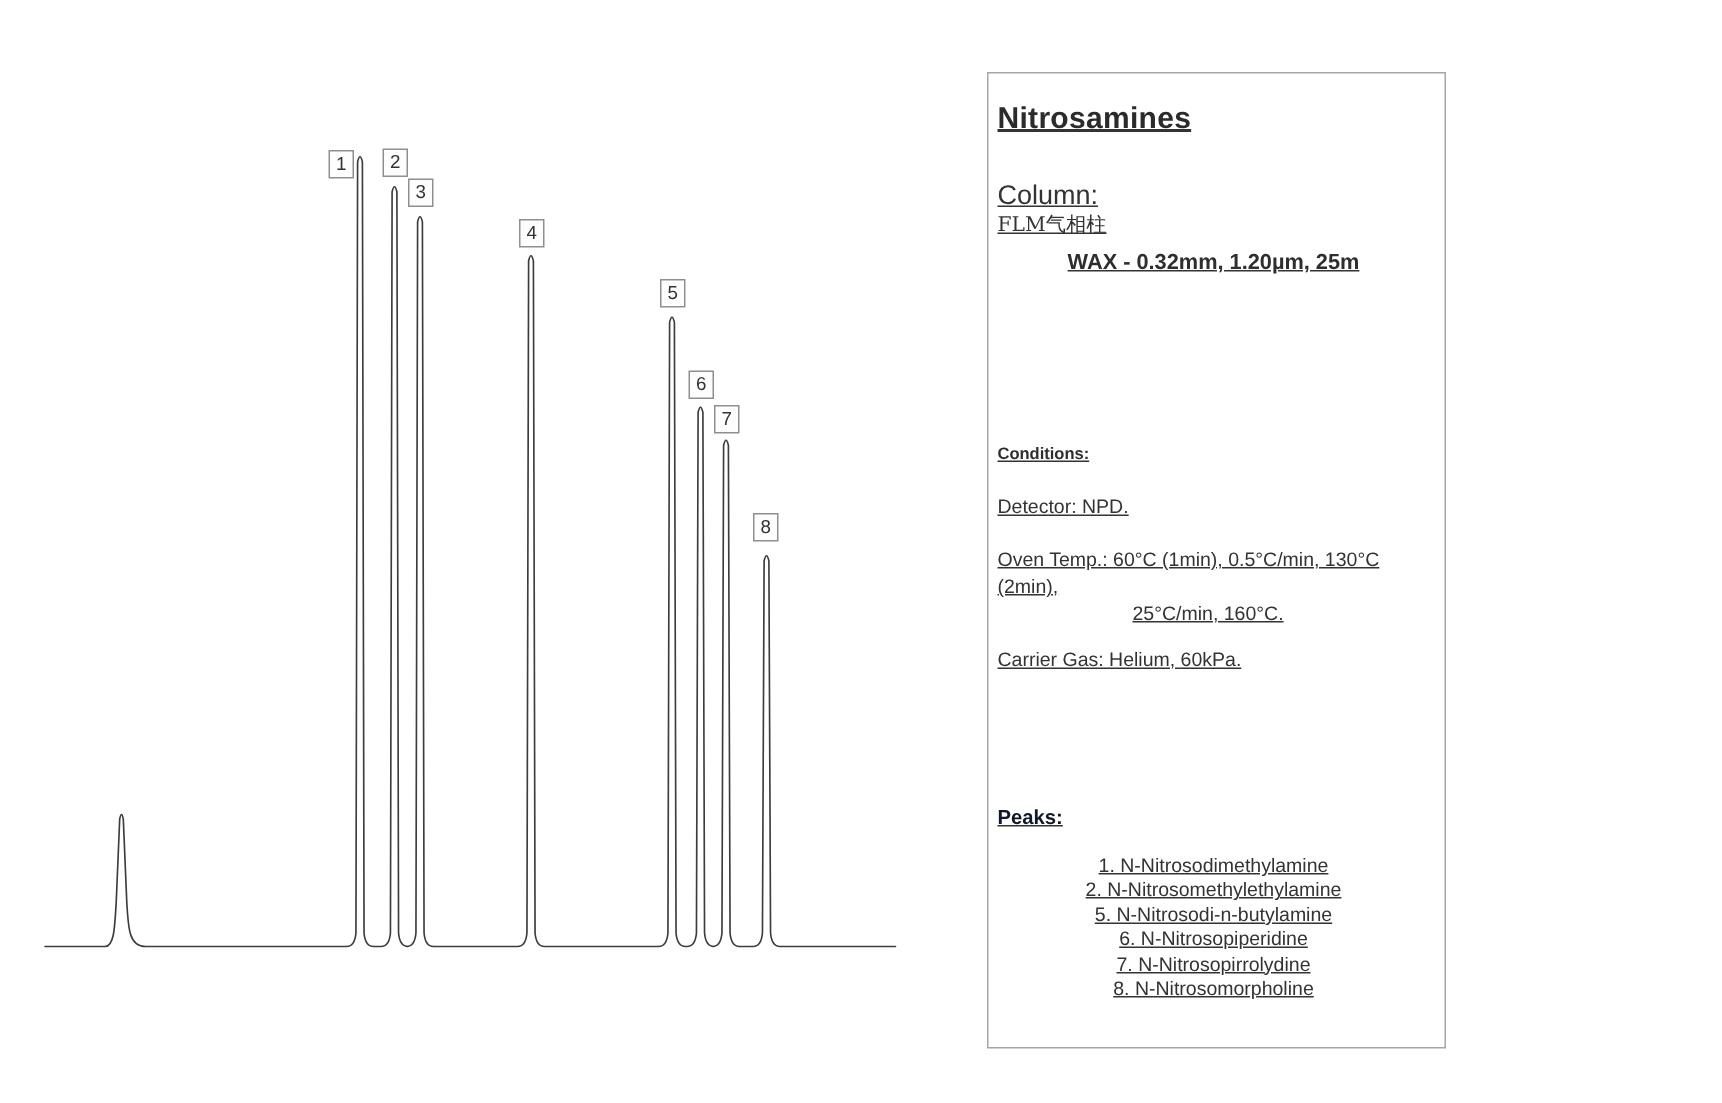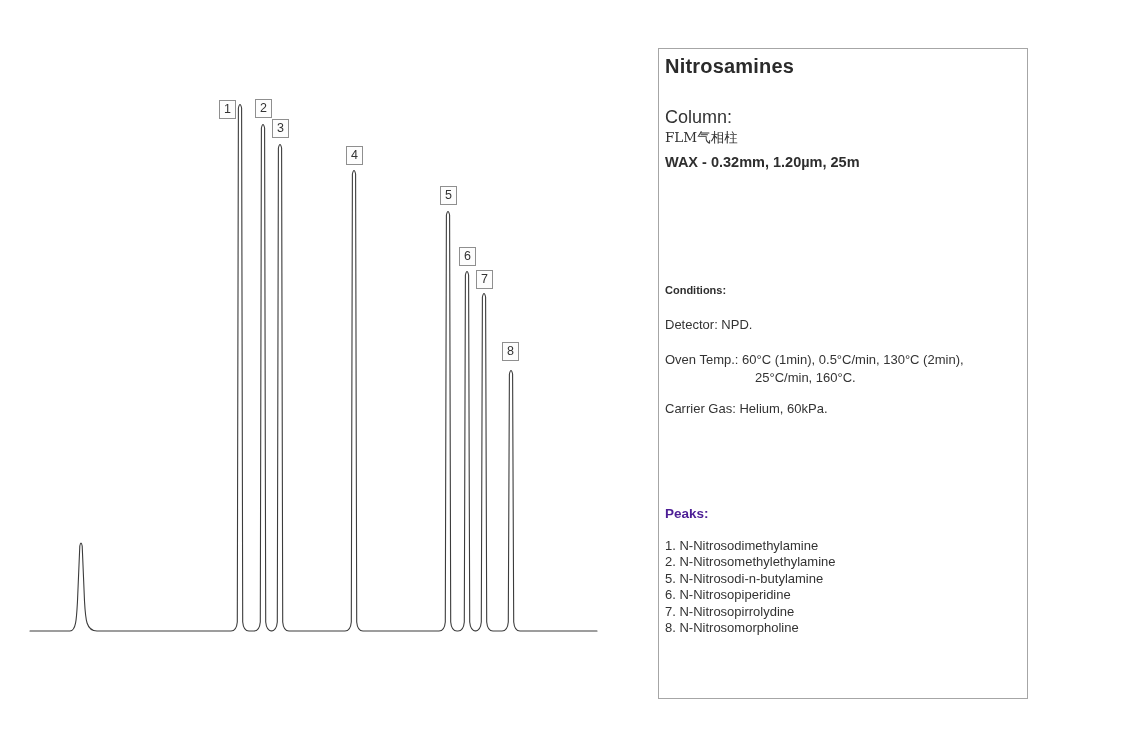--- a/index.html
+++ b/index.html
@@ -20,42 +20,43 @@
     background:#fdfdfd;
     color:#333333;
     font-size:12.5px;
     line-height:17px;
     text-align:center;
   }
   
   .info-panel{
     position:absolute;
     left:658px;top:48px;
-    width:370px;height:651px;
+    width:306px;height:651px;
     box-sizing:border-box;
     border:1px solid #a6a6a6;
-    padding:3px 10px 0 6px;
+    padding:16px 10px 0 6px;
     color:#333333;
     overflow:hidden;
+    text-decoration:underline;
   }
   .panel-title{
     margin:3px 0 0 0;
     font-size:20px;line-height:23px;
     font-weight:bold;color:#2b2b2b;
     letter-spacing:.2px;
   }
   .column-label{margin-top:29px;font-size:18px;line-height:20px;}
   .column-cn{font-size:13.5px;line-height:20px;font-family:"DejaVu Serif","Liberation Serif",serif;}
-  .column-spec{margin-top:6px;font-size:14.5px;line-height:18px;font-weight:bold;color:#2e2e2e;}
+  .column-spec{margin-top:6px;font-size:14.5px;line-height:18px;font-weight:bold;color:#2e2e2e;text-align:center;}
   .conditions-heading{margin-top:111px;font-size:11px;line-height:17px;font-weight:bold;color:#2e2e2e;}
   .cond-line{margin-top:17px;font-size:13px;line-height:18px;}
   .cond-line .cond-wrap{padding-left:90px;}
   .cond-line.tight{margin-top:13px;}
-  .peaks-heading{margin-top:87px;font-size:13.5px;line-height:17px;font-weight:bold;color:#4c1d95;}
-  .peak-list{margin-top:16px;font-size:13px;}
+  .peaks-heading{margin-top:87px;font-size:13.5px;line-height:17px;font-weight:bold;color:#0f172a;}
+  .peak-list{margin-top:16px;font-size:13px;text-align:center;}
   .peak-item{line-height:16.4px;white-space:nowrap;}
 </style>
 </head>
 <body>
 
 <div class="stage">
 
   <svg class="chrom-svg" width="648" height="735" viewBox="0 0 648 735">
     <path id="trace" fill="none" stroke="#3c3c3c" stroke-width="1.1" stroke-linejoin="round" stroke-linecap="round" d="M 30,631 L 70,631 C 76,631 76.5,619 77.5,601 L 79.8,546 Q 81,540 82.2,546 L 84.5,601 C 85.5,619 86,631 97,631 L 231,631 Q 236.5,631 237.3,622 L 238.4,108 Q 240,101 241.6,108 L 242.7,622 Q 243.5,631 249,631 L 254,631 Q 259.5,631 260.3,622 L 261.4,128 Q 263,121 264.6,128 L 265.7,622 Q 266.5,631 272,631 L 271,631 Q 276.5,631 277.3,622 L 278.4,148 Q 280,141 281.6,148 L 282.7,622 Q 283.5,631 289,631 L 345,631 Q 350.5,631 351.3,622 L 352.4,174 Q 354,167 355.6,174 L 356.7,622 Q 357.5,631 363,631 L 439,631 Q 444.5,631 445.3,622 L 446.4,215 Q 448,208 449.6,215 L 450.7,622 Q 451.5,631 457,631 L 458,631 Q 463.5,631 464.3,622 L 465.4,275 Q 467,268 468.6,275 L 469.7,622 Q 470.5,631 476,631 L 475,631 Q 480.5,631 481.3,622 L 482.4,297 Q 484,290 485.6,297 L 486.7,622 Q 487.5,631 493,631 L 502,631 Q 507.5,631 508.3,622 L 509.4,374 Q 511,367 512.6,374 L 513.7,622 Q 514.5,631 520,631 L 597,631"></path>
   </svg>

